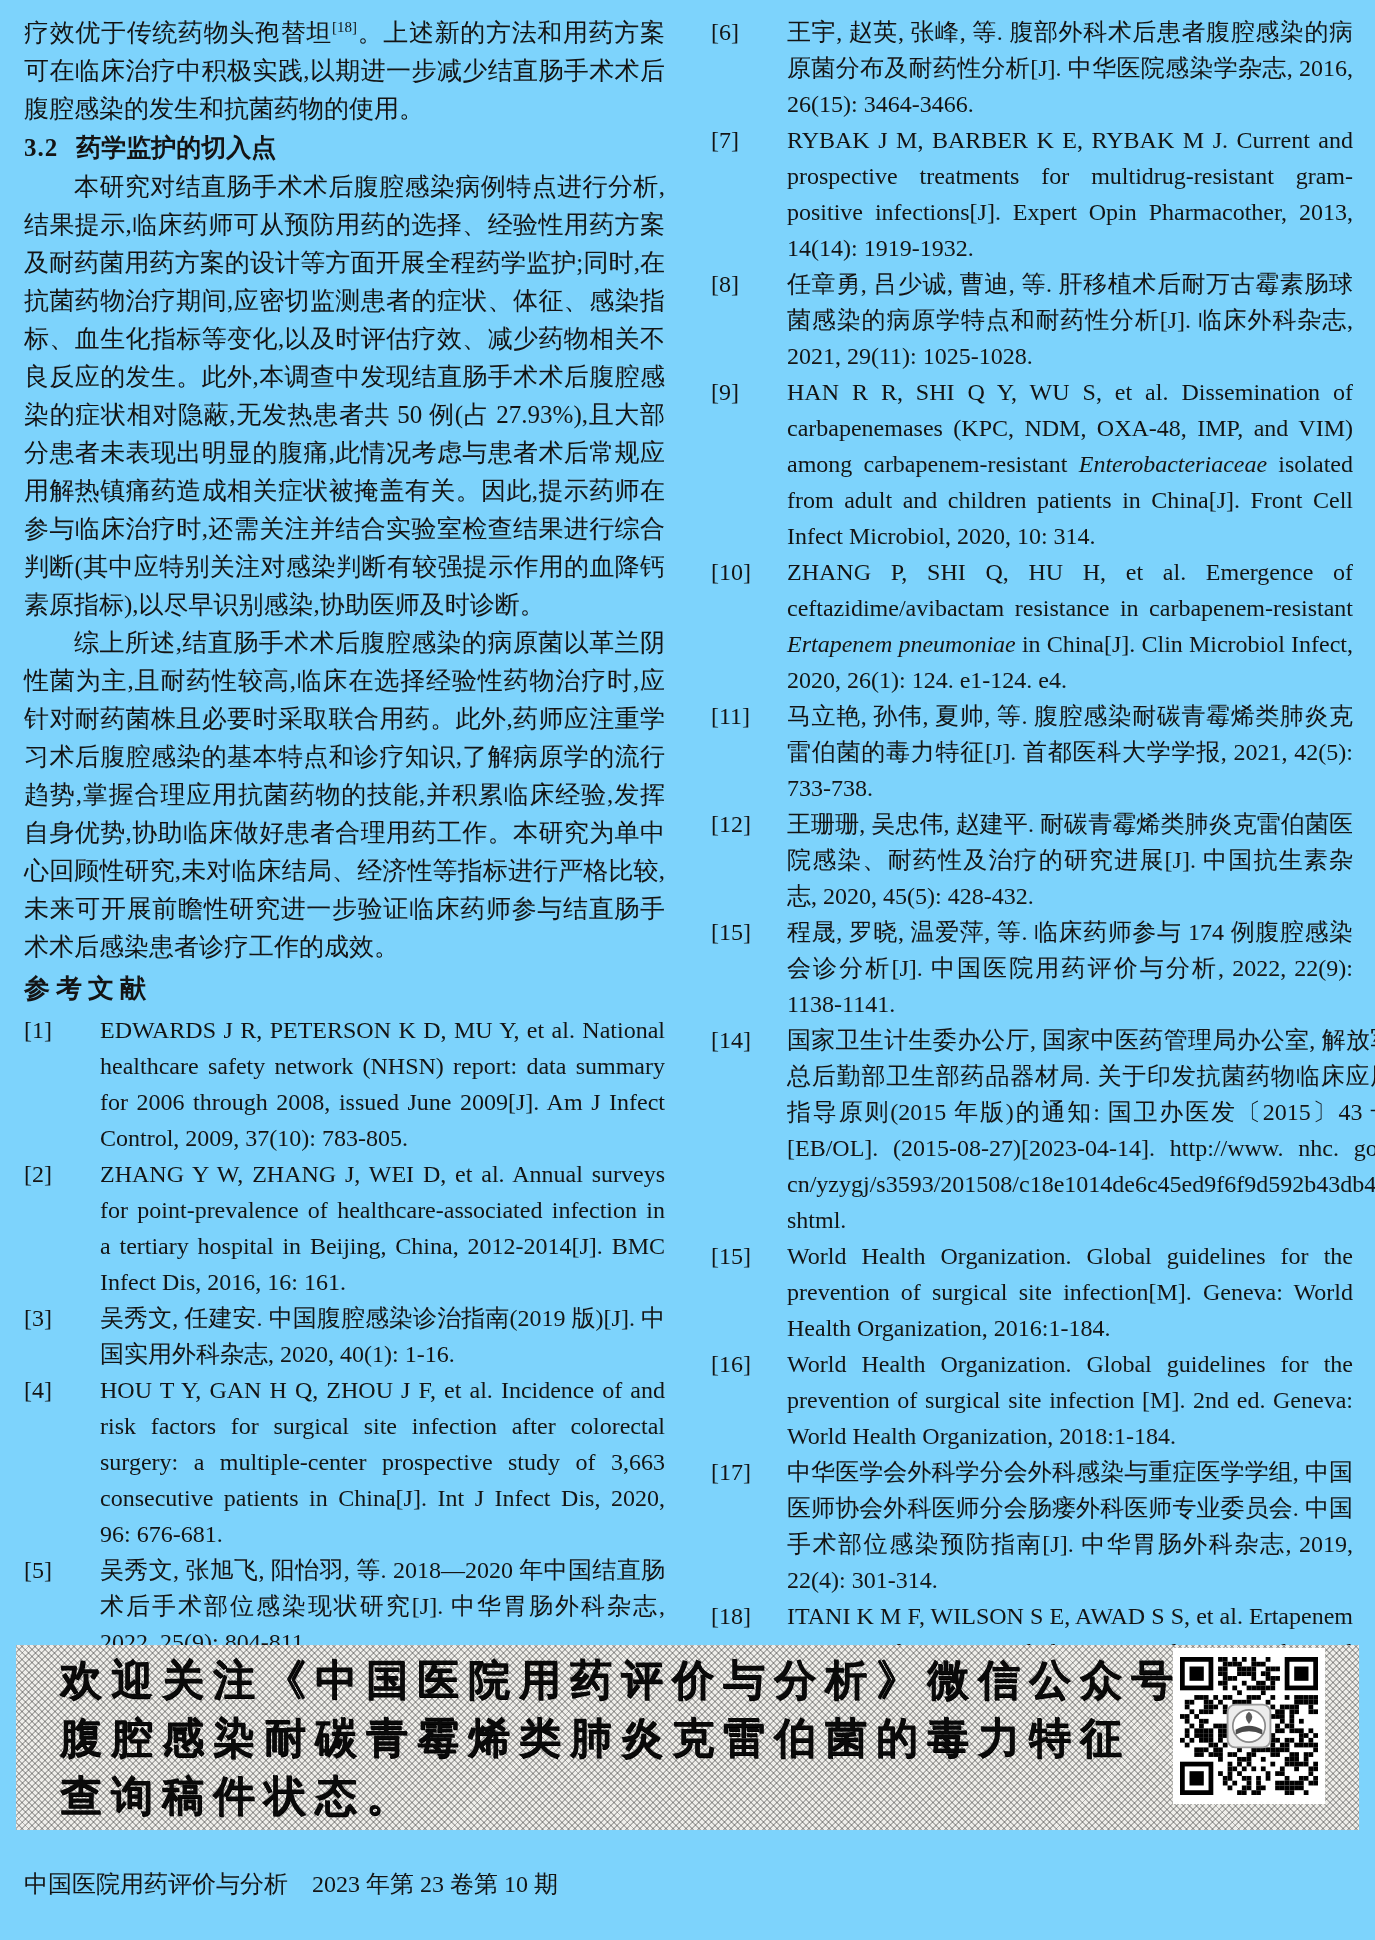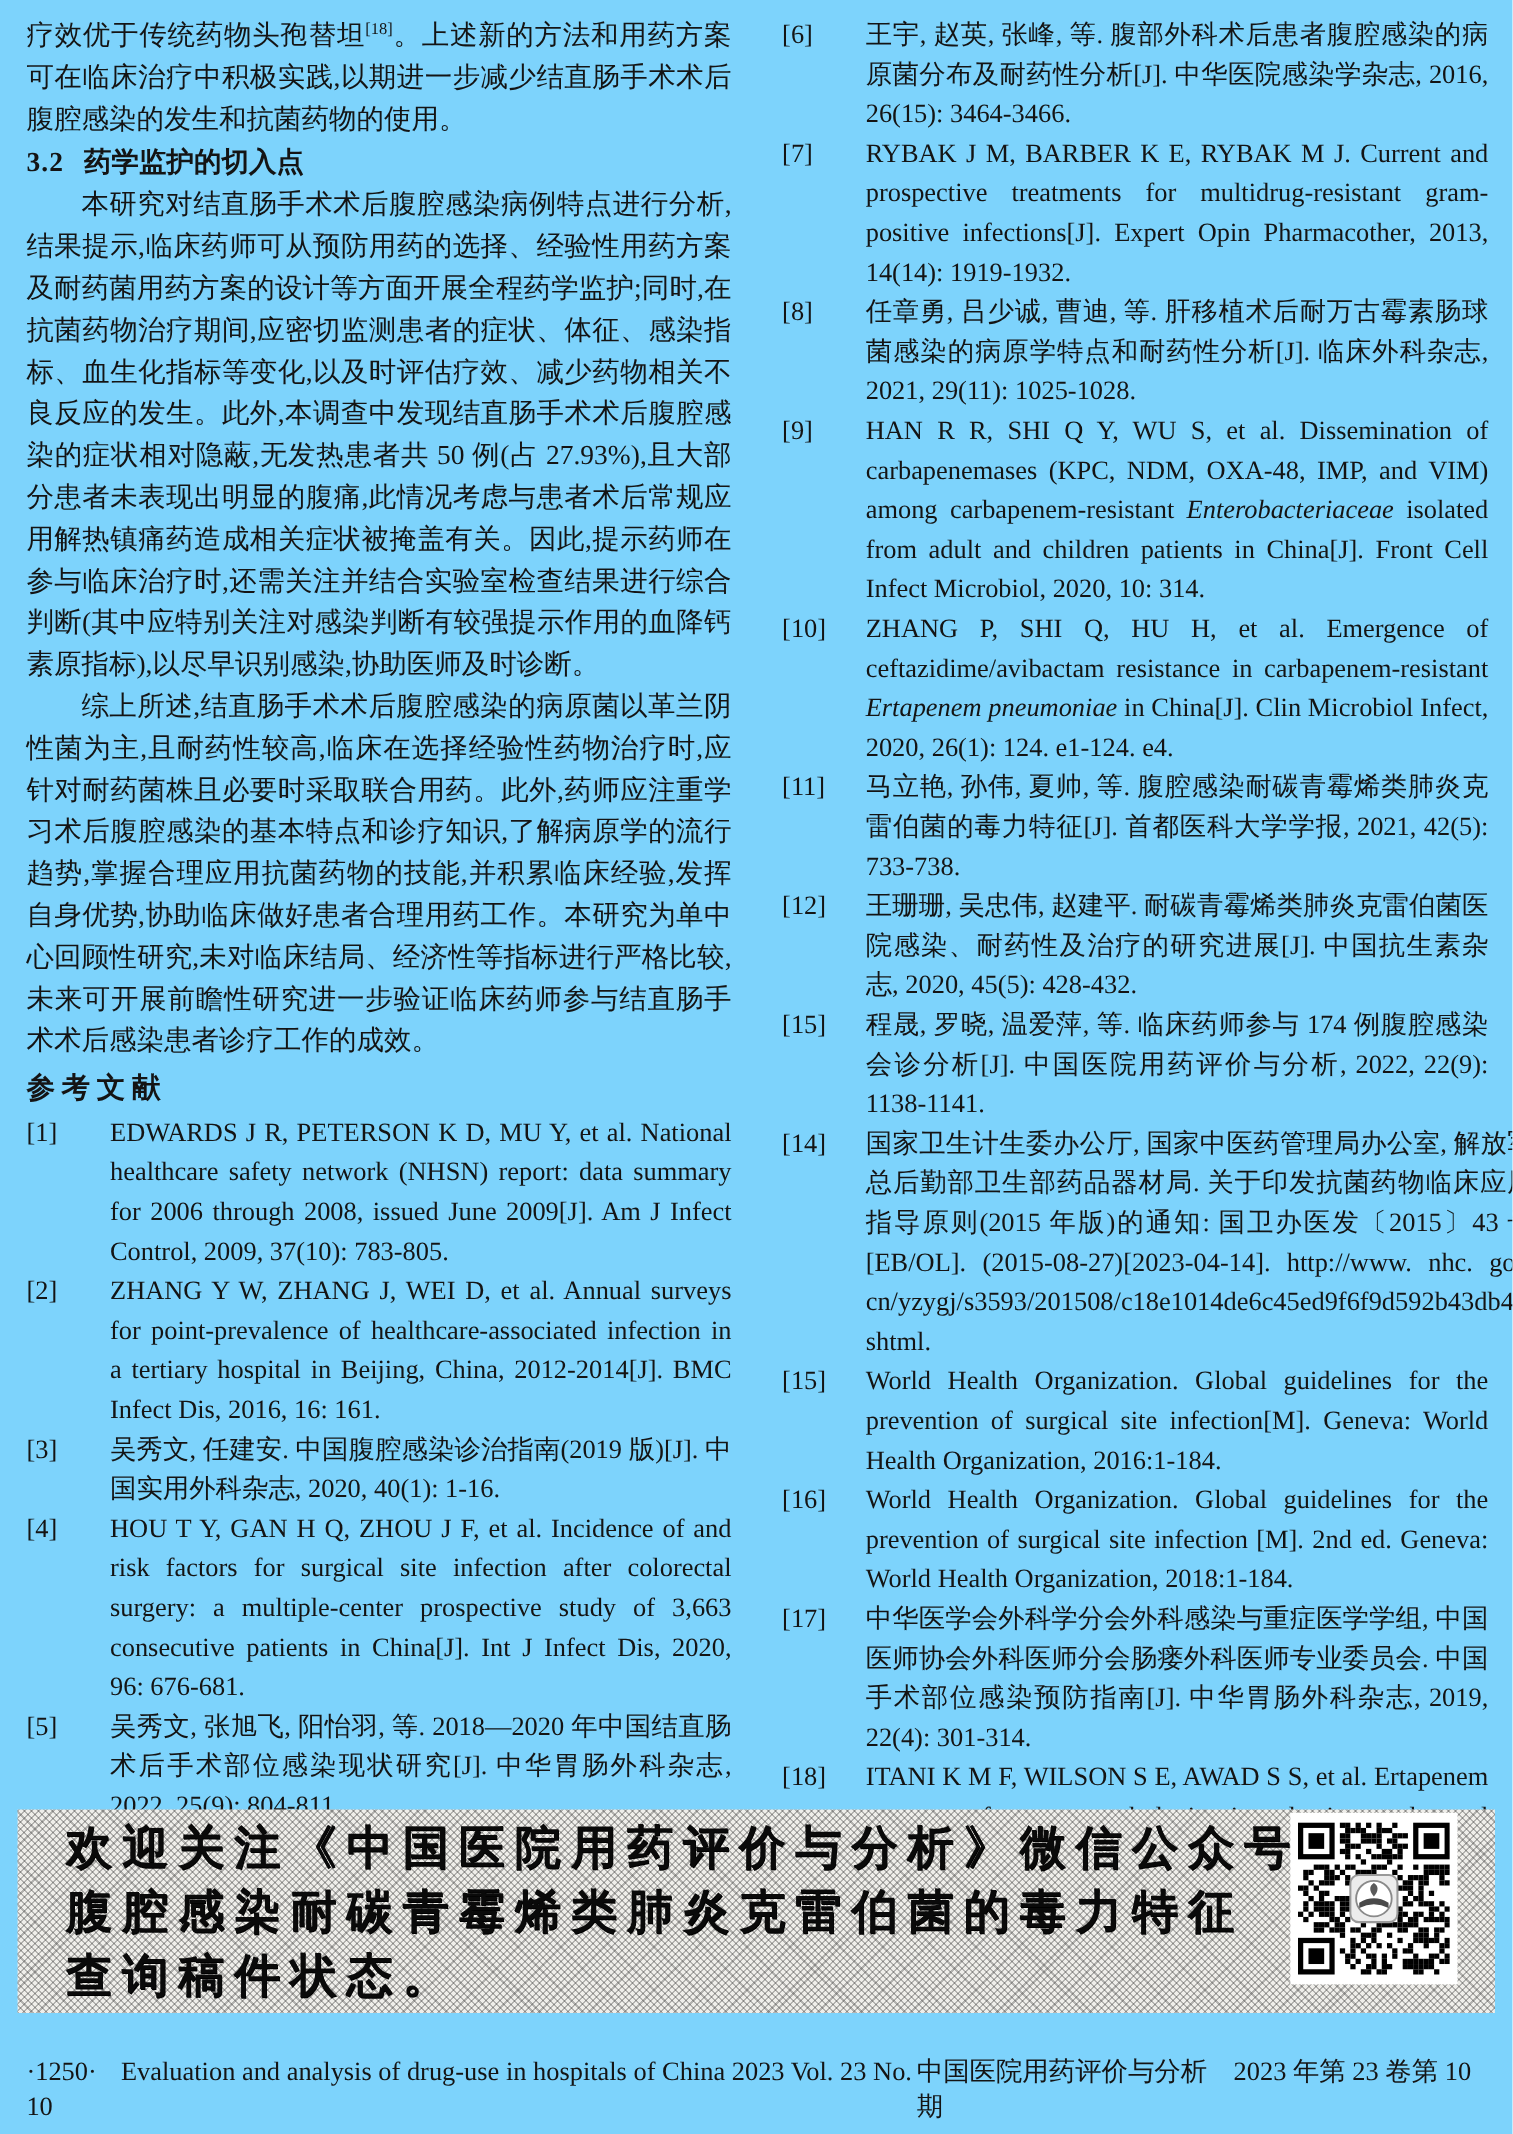--- a/index.html
+++ b/index.html
@@ -480,17 +480,16 @@
           <rect x="10" y="10" width="9" height="9" rx="1.6" fill="#ececec" stroke="#9a9a9a" stroke-width="0.4"></rect>
           <circle cx="14.5" cy="14.5" r="3.4" fill="#ffffff" stroke="#8a8a8a" stroke-width="0.35"></circle>
           <path d="M11.7 15.3 Q14.5 13.6 17.3 15.3 L17.3 16.3 Q14.5 14.9 11.7 16.3 Z" fill="#4a4a4a"></path>
           <path d="M14.5 11.5 Q15.9 12.4 14.5 14.1 Q13.1 12.4 14.5 11.5 Z" fill="#5a5a5a"></path>
         </g>
       </svg>
     </div>
   </div>
 
   <div class="footer">
-    <div><span>·1250·</span><span class="fsp">Evaluation and analysis of drug-use in hospitals of China 2023 Vol. 23 No. 10</span></div>
     <div>中国医院用药评价与分析　2023 年第 23 卷第 10 期</div>
   </div>
 
 </div>
 
 </body></html>

